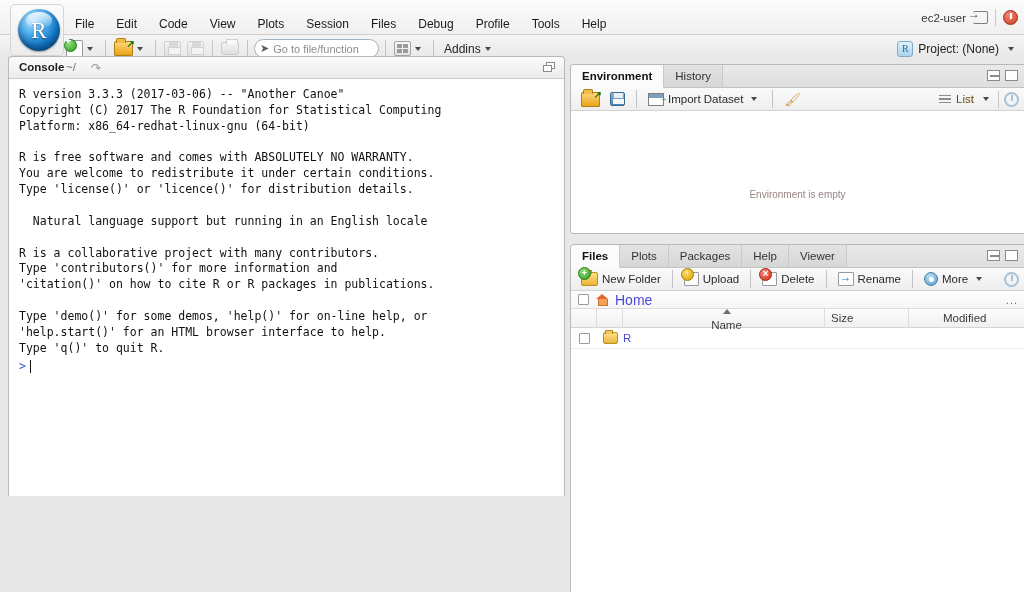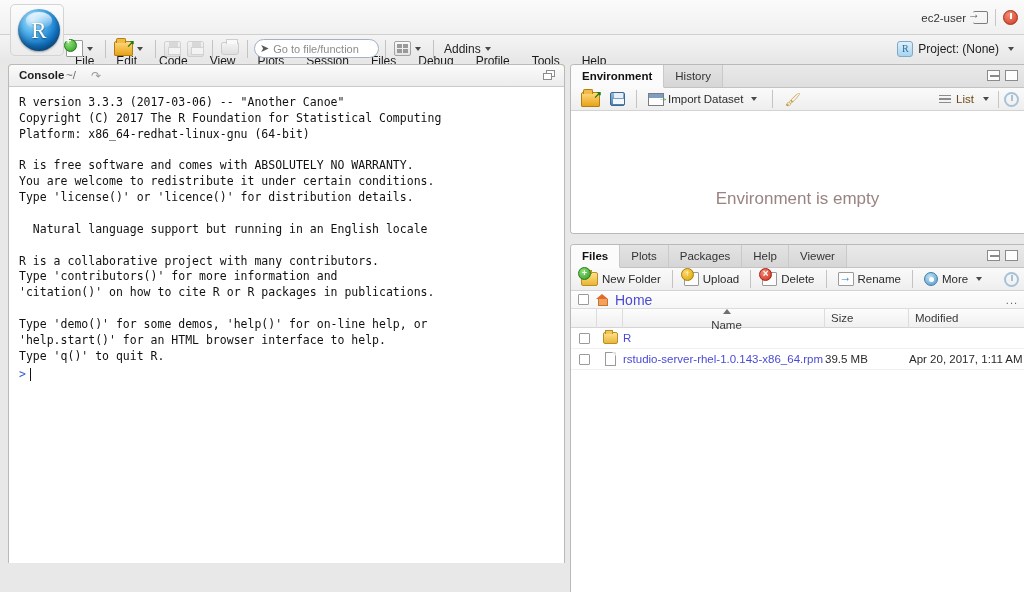--- a/index.html
+++ b/index.html
@@ -53,21 +53,21 @@
     display: flex; align-items: center; justify-content: center;
     font-family: "Liberation Serif", serif;
     font-size: 23px; color: #ffffff;
     text-shadow: 0 1px 2px rgba(0,0,0,.5);
     line-height: 1;
   }
 
   
   #menu {
     position: absolute; left: 64px; top: 0; height: 48px;
-    display: flex; align-items: center; margin-top: 37px;
+    display: flex; align-items: center;
   }
   .menu-item {
     padding: 3px 11px; font-size: 12px; color: #1a1a1a;
     cursor: default; border-radius: 3px; white-space: nowrap;
   }
 
   
   #user-area {
     position: absolute; right: 6px; top: 0; height: 35px;
     display: flex; align-items: center; gap: 7px;
@@ -161,21 +161,21 @@
     border: 1px solid #7fa9c6; position: relative;
   }
   .ic-proj::after {
     content: "R"; position: absolute; left: 0; top: 0; width: 100%; height: 100%;
     display: flex; align-items: center; justify-content: center;
     font-family: "Liberation Serif", serif; font-size: 10px; color: #2a6ea0;
   }
 
   
   #console-pane {
-    position: absolute; left: 8px; top: 64px; width: 557px; height: 499px;
+    position: absolute; left: 8px; top: 56px; width: 557px; height: 440px;
     background: #eab308; border: 1px solid #b9b9b9; border-bottom: none;
     border-radius: 4px 4px 0 0; overflow: hidden;
   }
   .pane-header {
     height: 22px; position: relative;
     background: linear-gradient(to bottom,#fbfbfb,#ececec);
     border-bottom: 1px solid #cacaca;
   }
   #console-title {
     position: absolute; left: 10px; top: 4px;
@@ -306,21 +306,21 @@
   .ic-searchglass::after {
     content: ""; position: absolute; right: -3px; bottom: -3px; width: 4px; height: 1.5px;
     background: #6d6d6d; transform: rotate(45deg);
   }
 
   #env-empty-area {
     position: absolute; left: 0; top: 91px; right: 0; bottom: 0;
     display: flex; align-items: flex-start; justify-content: center; padding-top: 33px;
     background: #fff;
   }
-  #env-empty-text { font-size: 17px; color: #9a8383; }
+  #env-empty-text { font-size: 10px; color: #9a8383; }
 
   
   .ic-newfolder {
     width: 17px; height: 14px; position: relative;
     background: linear-gradient(to bottom,#ffe08a,#eab534);
     border: 1px solid #b98f1d; border-radius: 2px;
   }
   .ic-newfolder::before { content: ""; position: absolute; left: 1px; top: -3px; width: 7px; height: 3px; background: #f2c65b; border: 1px solid #b98f1d; border-bottom: none; }
   .ic-newfolder::after {
     content: "+"; position: absolute; left: -4px; top: -6px; width: 11px; height: 11px;
@@ -391,21 +391,21 @@
     height: 19px; display: flex; align-items: center;
     background: linear-gradient(to bottom,#fcfcfc,#f0f0f0);
     border-bottom: 1px solid #d5d5d5;
     font-size: 11.5px; color: #3a3a3a;
   }
   .fh-cell { height: 19px; display: flex; align-items: center; border-right: 1px solid #dcdcdc; padding-left: 6px; }
   .fh-c0 { width: 26px; }
   .fh-c1 { width: 26px; }
   .fh-cname { width: 202px; gap: 5px; flex-direction: column; }
   .fh-csize { width: 84px; }
-  .fh-cmod { flex: 1; border-right: none; }
+  .fh-cmod { flex: 1; border-right: none; margin-left: 28px; }
   .sort-arrow {
     width: 0; height: 0; border-left: 4px solid transparent; border-right: 4px solid transparent;
     border-bottom: 5px solid #6f6f6f;
   }
 
   .filerow { height: 21px; display: flex; align-items: center; border-bottom: 1px solid #f0f0f0; font-size: 11.5px; }
   .fr-c0 { width: 26px; display: flex; align-items: center; justify-content: center; }
   .fr-c1 { width: 26px; display: flex; align-items: center; justify-content: center; }
   .fr-cname { width: 202px; color: #4a4ad6; }
   .fr-csize { width: 84px; color: #2a2a2a; }
@@ -655,24 +655,13 @@
         <span class="chk"></span>
       </div>
     <div class="fr-c1">
         <span class="ic-folder"></span>
       </div>
     <div class="fr-cname">R</div>
     <div class="fr-csize"></div>
     <div class="fr-cmod"></div>
   </div>
 
-  <div class="filerow">
-    <div class="fr-c0">
-        <span class="chk"></span>
-      </div>
-    <div class="fr-c1">
-        <span class="ic-doc"></span>
-      </div>
-    <div class="fr-cname">rstudio-server-rhel-1.0.143-x86_64.rpm</div>
-    <div class="fr-csize">39.5 MB</div>
-    <div class="fr-cmod">Apr 20, 2017, 1:11 AM</div>
-  </div>
 </div>
 
 </body></html>

